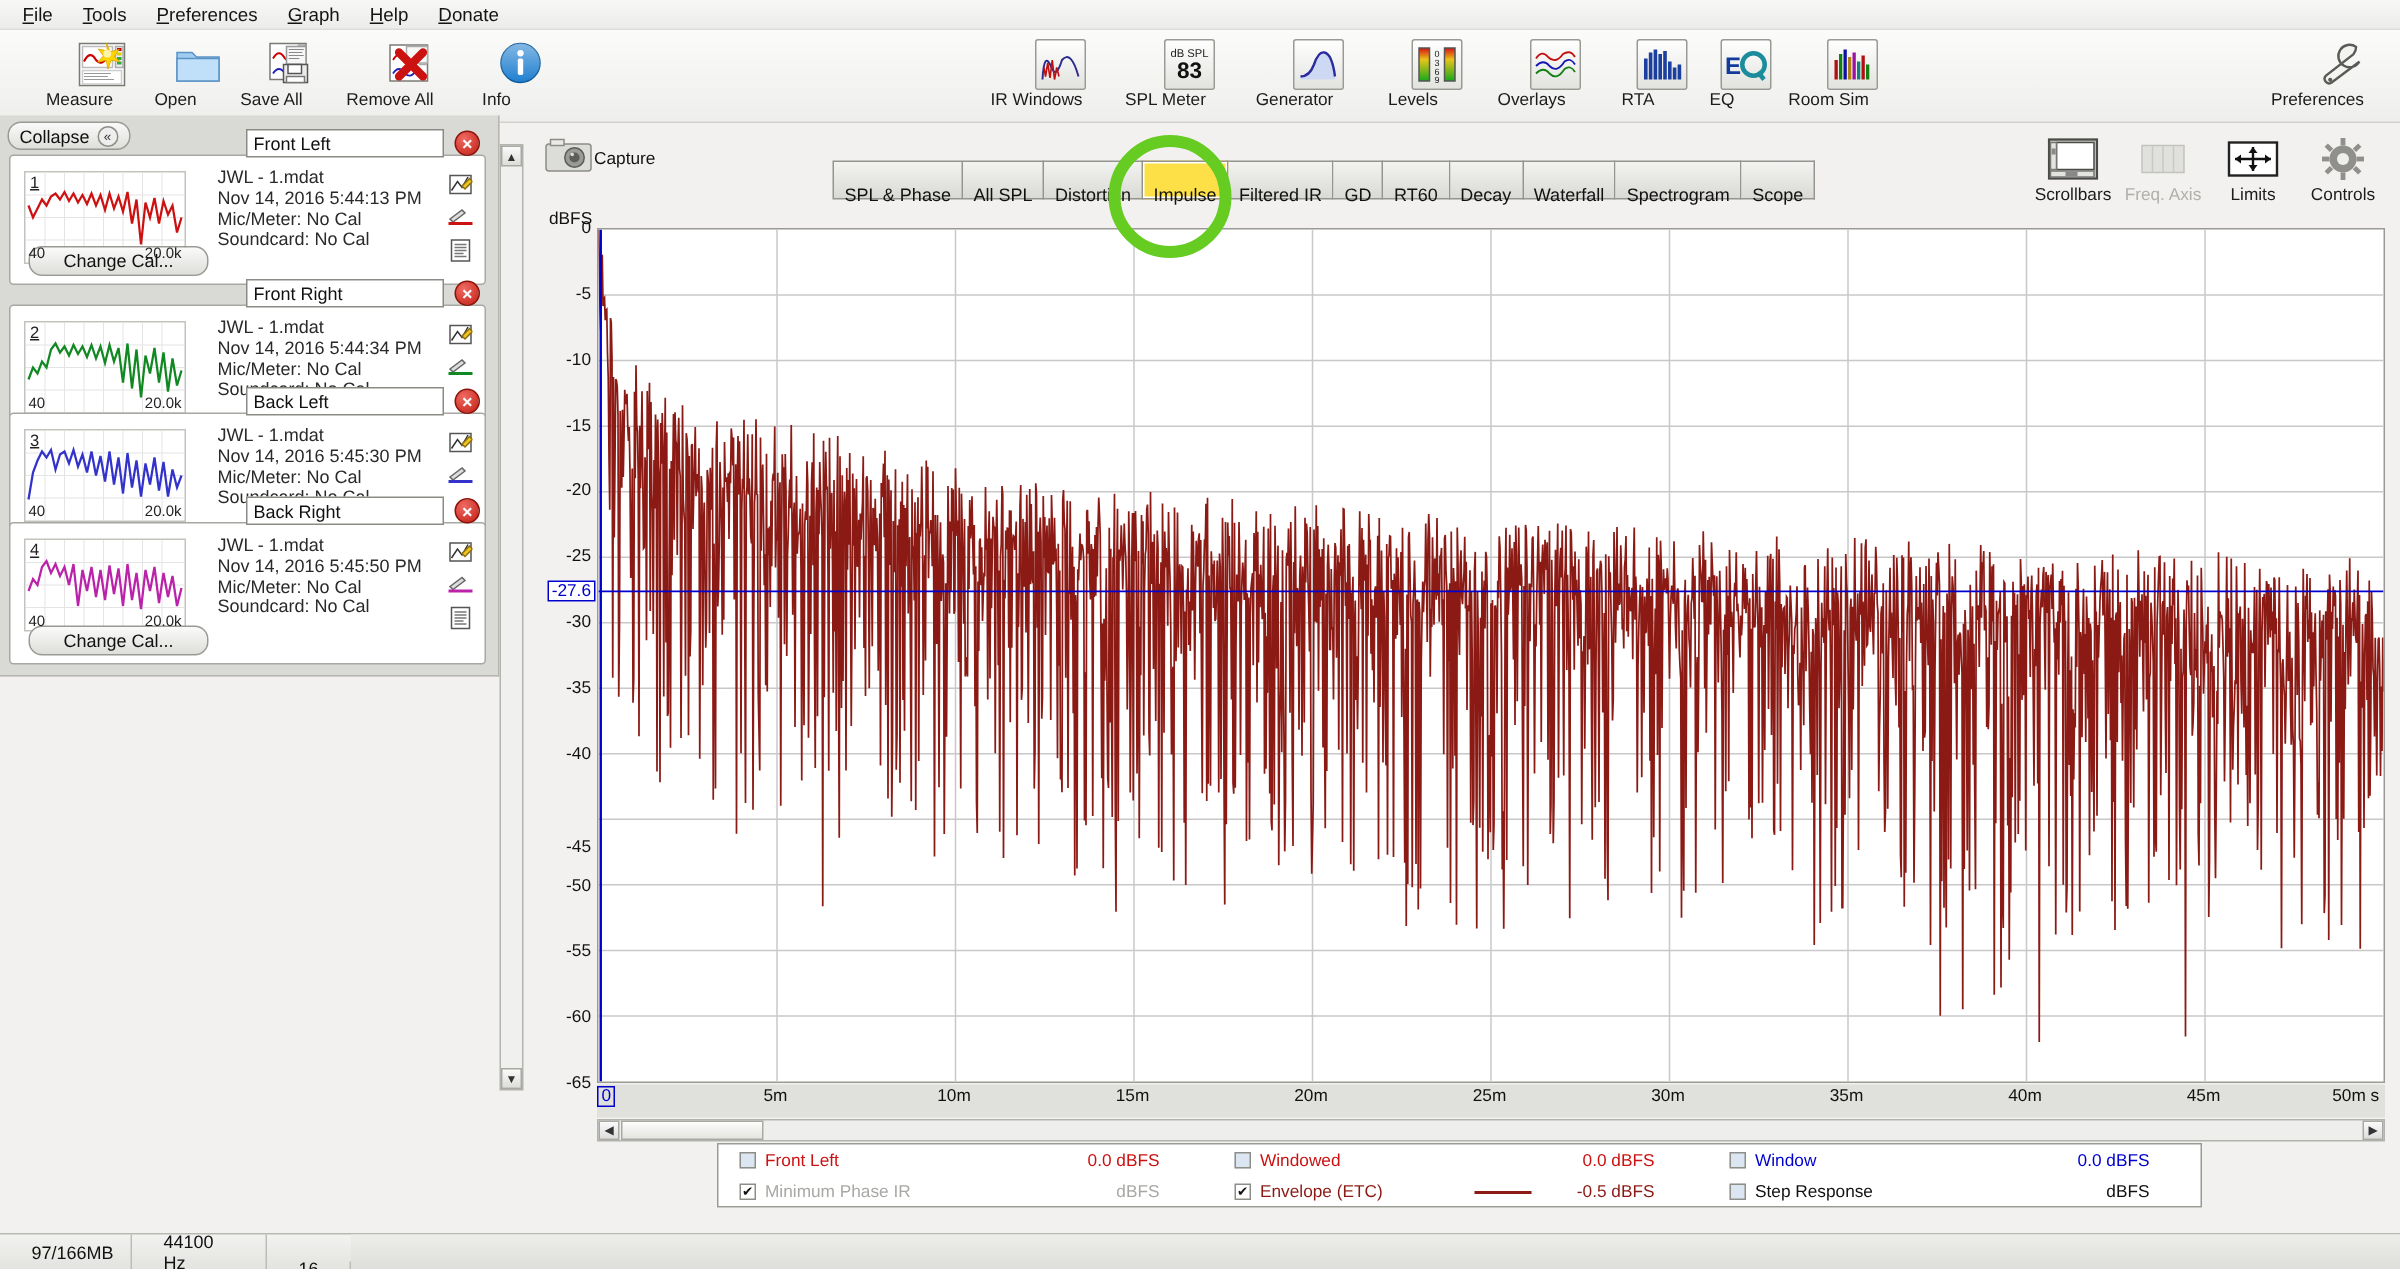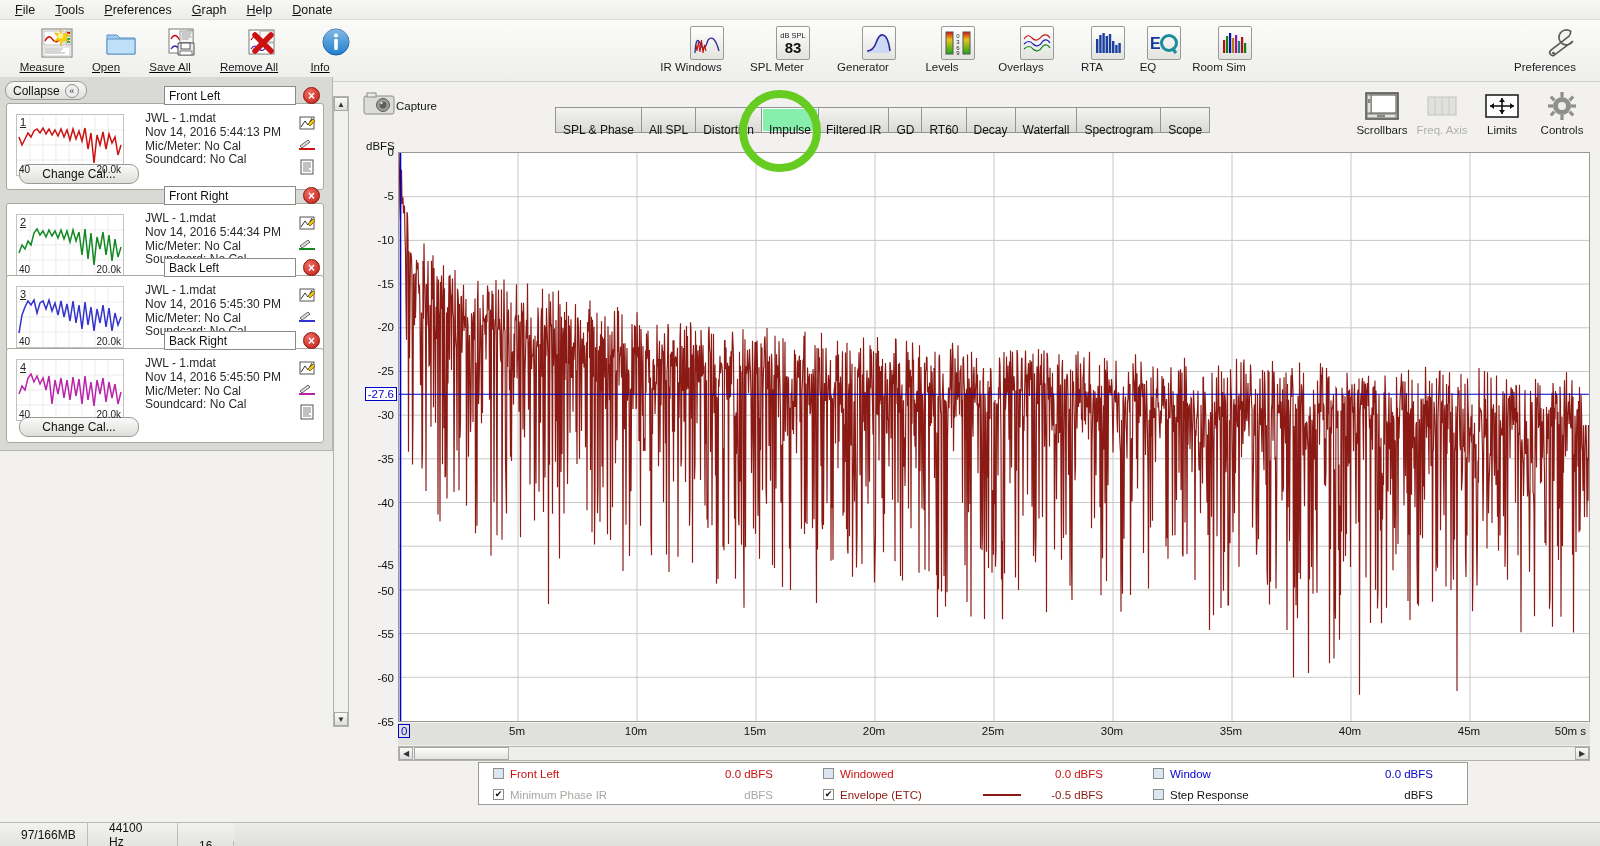--- a/index.html
+++ b/index.html
@@ -56,21 +56,21 @@
     display:flex; height:21px; z-index:5;
   }
   .tab {
     border:1px solid #949490; border-left:none;
     background:linear-gradient(#f3f3f1,#d9d9d5);
     padding:12px 7px; height:21px; line-height:20px;
     font-size:12px; color:#111; cursor:default; white-space:nowrap;
   }
   .tab:first-child { border-left:1px solid #949490; }
   .tab.active {
-    background:#86efac;
+    background:#fde047;
     box-shadow:inset 0 0 0 1px #ffffff;
   }
 
   
   .ring {
     position:absolute; left:739px; top:90px; width:82px; height:82px;
     border:8px solid #66cc22; border-radius:50%; z-index:9; pointer-events:none;
   }
 
   
@@ -221,21 +221,21 @@
     <div class="menu-item"><u>F</u><span>ile</span></div>
     <div class="menu-item"><u>T</u>ools</div>
     <div class="menu-item"><u>P</u>references</div>
     <div class="menu-item"><u>G</u>raph</div>
     <div class="menu-item"><u>H</u>elp</div>
     <div class="menu-item"><u>D</u>onate</div>
   </div>
 
   <div class="toolbar">
 
-    <div class="tb-group" style="left:6px;text-decoration:underline;">
+    <div class="tb-group" style="left:17px;">
 
       <div class="tb-btn wide">
         <div class="glyph">
           <svg width="36" height="32" viewBox="0 0 36 32">
             <rect x="2" y="2" width="30" height="28" fill="#fff" stroke="#7a7a75"></rect>
             <rect x="4" y="4" width="20" height="14" fill="#fff" stroke="#bbb"></rect>
             <path d="M5 14 Q9 6 13 13 Q17 18 22 9" stroke="#c00" fill="none" stroke-width="1.4"></path>
             <rect x="26" y="4" width="5" height="14" fill="#eee" stroke="#aaa"></rect>
             <rect x="27" y="5" width="3" height="2" fill="#c00"></rect>
               <rect x="27" y="8" width="3" height="2" fill="#dc0"></rect>

